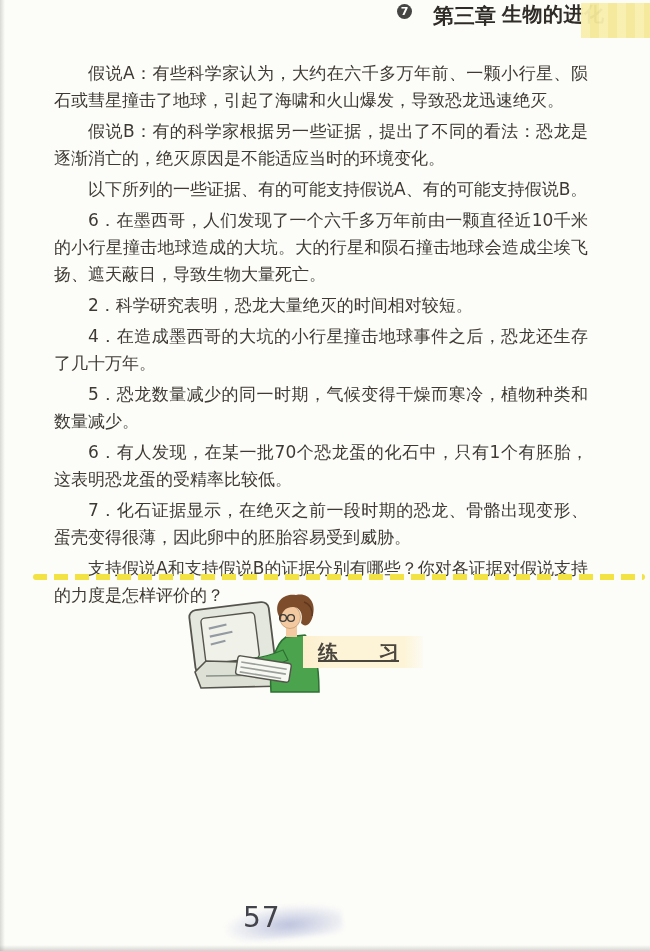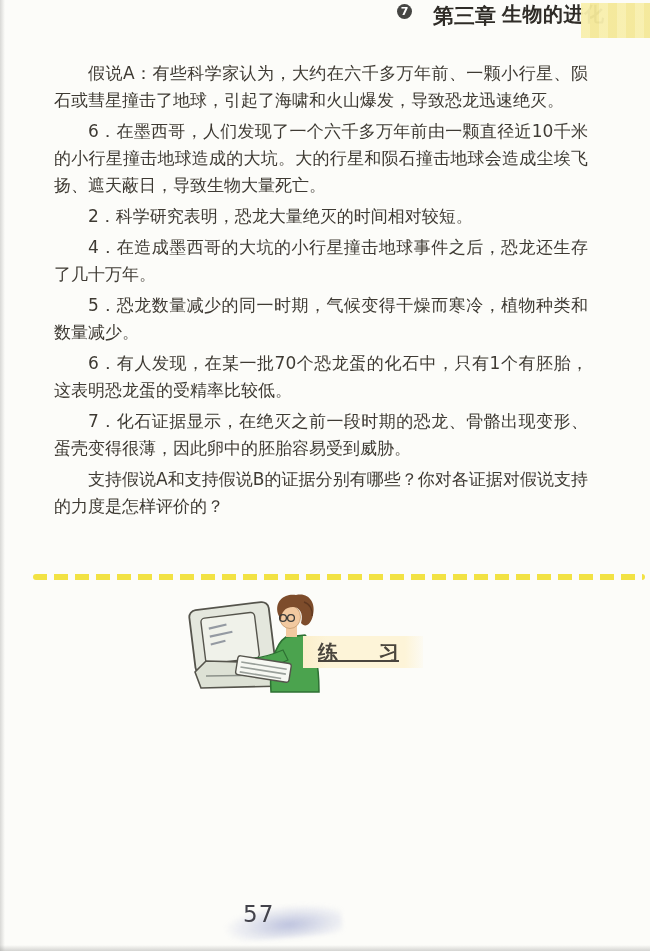--- a/index.html
+++ b/index.html
@@ -41,37 +41,39 @@
 
   
   .exercise-text{position:absolute;left:50px;top:690px;width:542px;
     font-size:17px;line-height:27px;color:#3e3a33;}
   .exercise-text p{margin:0;text-indent:2em;text-align:justify;}
 
   
   .page-smudge{position:absolute;left:224px;top:906px;width:118px;height:32px;
     background:radial-gradient(ellipse at 55% 60%,rgba(138,148,199,.55),rgba(138,148,199,0) 72%);
     filter:blur(2px);transform:rotate(-5deg);}
-  .page-number{position:absolute;left:243px;top:901px;font-size:23px;color:#43434b;letter-spacing:1px;}
+  .page-number{position:absolute;left:243px;top:901px;font-size:28px;color:#43434b;letter-spacing:1px;}
 </style>
 </head>
 <body>
 
 <div class="page">
 
   <div class="edge-left"></div>
   <div class="edge-bottom"></div>
 
   <div class="unit-circle">7</div>
   <div class="chapter-label">第三章</div>
   <div class="chapter-title">生物的进化</div>
   <div class="header-accent"></div>
 
   <div class="body-text">
     <p>假说A：有些科学家认为，大约在六千多万年前、一颗小行星、陨石或彗星撞击了地球，引起了海啸和火山爆发，导致恐龙迅速绝灭。</p>
+    <p>假说B：有的科学家根据另一些证据，提出了不同的看法：恐龙是逐渐消亡的，绝灭原因是不能适应当时的环境变化。</p>
+    <p>以下所列的一些证据、有的可能支持假说A、有的可能支持假说B。</p>
     <p>6．在墨西哥，人们发现了一个六千多万年前由一颗直径近10千米的小行星撞击地球造成的大坑。大的行星和陨石撞击地球会造成尘埃飞扬、遮天蔽日，导致生物大量死亡。</p>
     <p>2．科学研究表明，恐龙大量绝灭的时间相对较短。</p>
     <p>4．在造成墨西哥的大坑的小行星撞击地球事件之后，恐龙还生存了几十万年。</p>
     <p>5．恐龙数量减少的同一时期，气候变得干燥而寒冷，植物种类和数量减少。</p>
     <p>6．有人发现，在某一批70个恐龙蛋的化石中，只有1个有胚胎，这表明恐龙蛋的受精率比较低。</p>
     <p>7．化石证据显示，在绝灭之前一段时期的恐龙、骨骼出现变形、蛋壳变得很薄，因此卵中的胚胎容易受到威胁。</p>
     <p>支持假说A和支持假说B的证据分别有哪些？你对各证据对假说支持的力度是怎样评价的？</p>
   </div>
 
   <div class="divider"></div>

